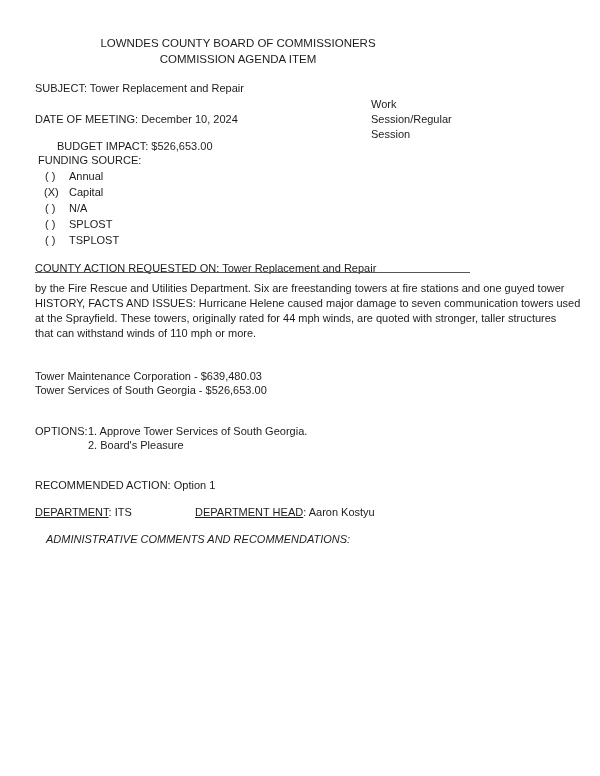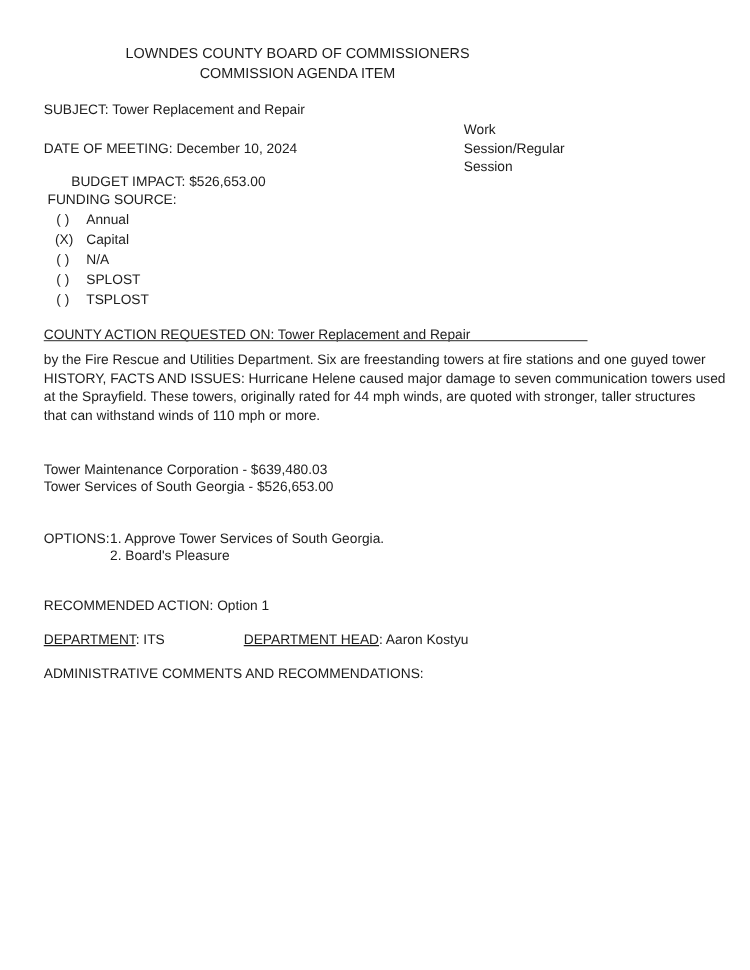--- a/index.html
+++ b/index.html
@@ -104,15 +104,15 @@
 
   <div class="abs" style="left:35px; top:478px;">RECOMMENDED ACTION: Option 1</div>
 
   <div class="abs" style="left:35px; top:505px;">
     <span class="u">DEPARTMENT</span><span>: ITS</span>
   </div>
   <div class="abs" style="left:195px; top:505px;">
     <span class="u">DEPARTMENT HEAD</span><span>: Aaron Kostyu</span>
   </div>
 
-  <div class="abs" style="left:35px; top:532px;">ADMINISTRATIVE COMMENTS AND RECOMMENDATIONS:</div>
+  <div class="abs" style="left:46px; top:532px;font-style:italic;">ADMINISTRATIVE COMMENTS AND RECOMMENDATIONS:</div>
 
 </div>
 
 </body></html>

